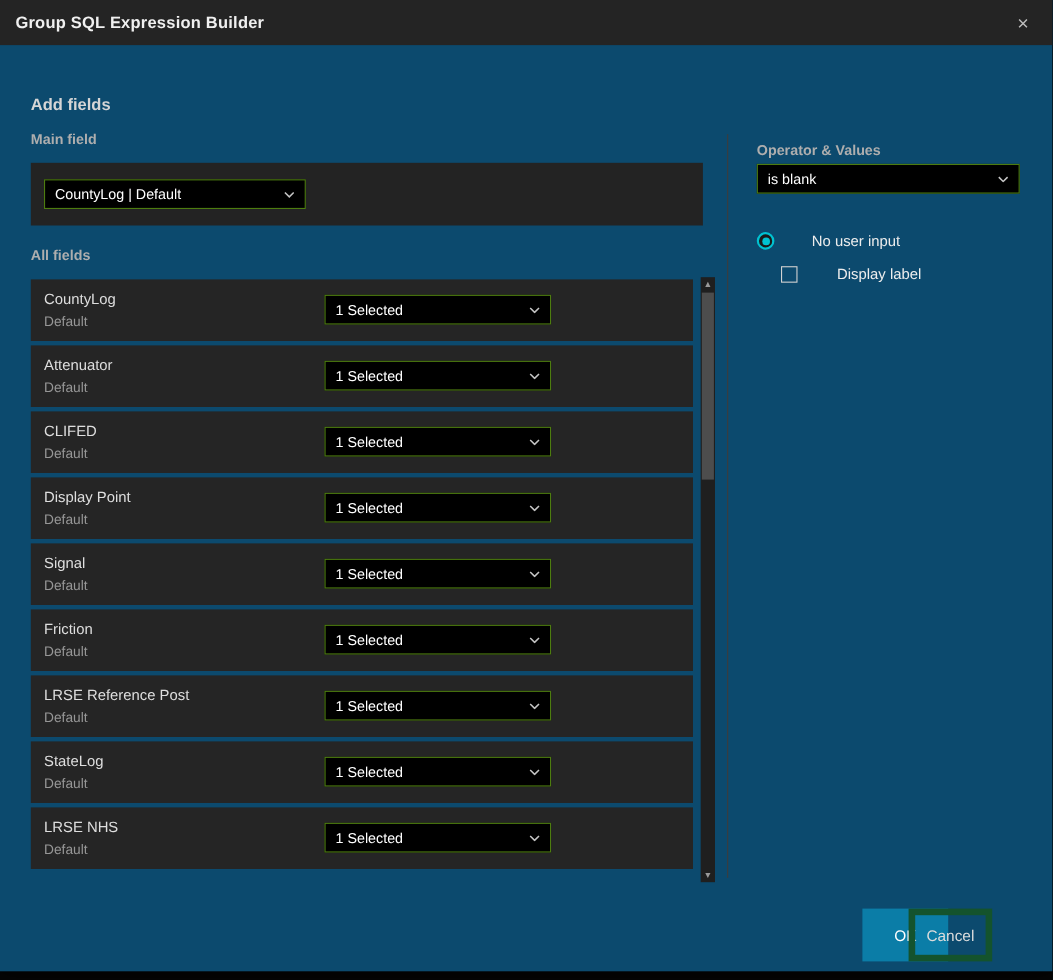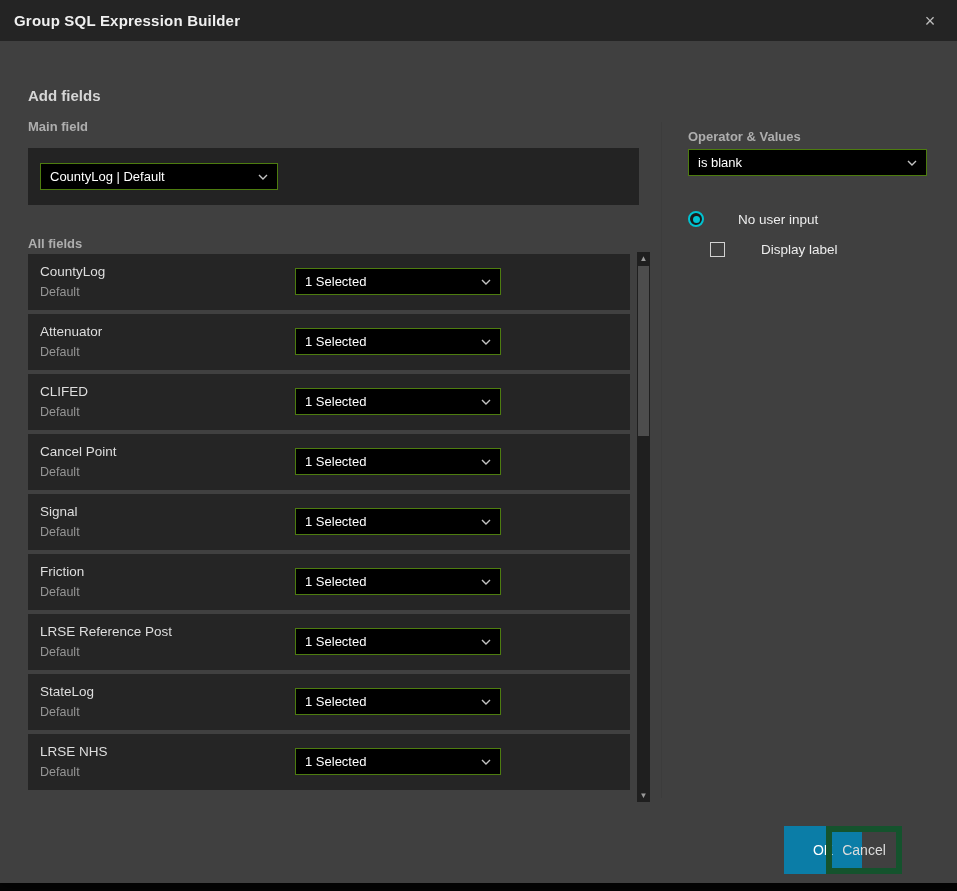--- a/index.html
+++ b/index.html
@@ -5,21 +5,21 @@
   * { box-sizing: border-box; margin: 0; padding: 0; }
   html,body { width: 957px; height: 891px; background: #050505; font-family: "Liberation Sans", sans-serif; }
   .screen { position: relative; width: 957px; height: 891px; overflow: hidden; background: #050505; }
 
   
   .bg-frag { position: absolute; top: 0; height: 8px; }
   .bg-frag.teal { background: #0d5560; border-bottom: 2px solid #1fb6c9; }
   .bg-frag.box { border: 1px solid #3a3a3a; background: #161616; }
 
   
-  .modal { position: absolute; left: 0; top: 8; width: 957px; height: 883px; background: #404040; box-shadow: 0 0 18px rgba(0,0,0,.8); }
+  .modal { position: absolute; left: 0; top: 8; width: 957px; height: 883px; background: #0c4a6e; box-shadow: 0 0 18px rgba(0,0,0,.8); }
   .modal-header { position: absolute; left: 0; top: 0; width: 957px; height: 41px; background: #242424; display: flex; align-items: center; padding: 0 14px; }
   .modal-title { font-size: 15px; font-weight: bold; color: #f0f0f0; letter-spacing: .2px; }
   .close-btn { margin-left: auto; width: 26px; height: 26px; background: none; border: none; color: #bdbdbd; font-size: 18px; line-height: 26px; cursor: pointer; }
 
   .section-heading { position: absolute; font-size: 15px; font-weight: bold; color: #d6d6d6; }
   .sub-label { position: absolute; font-size: 13px; font-weight: bold; color: #aeaeae; }
 
   
   .dd { position: absolute; background: #000; border: 1px solid #4d7c0f; color: #fff; font-size: 13px; display: flex; align-items: center; justify-content: space-between; padding: 0 9px; cursor: pointer; }
   .dd .dd-left { display: flex; align-items: center; gap: 7px; overflow: hidden; white-space: nowrap; }
@@ -85,21 +85,21 @@
             <span>CountyLog | Default</span>
           </span>
         <span class="chev">
           <svg width="10" height="6" viewBox="0 0 10 6">
               <path d="M1 1 L5 5 L9 1" stroke="#c4c4c4" stroke-width="1.4" fill="none"></path>
             </svg>
         </span>
       </div>
     </div>
 
-    <div class="sub-label" style="left:28px; top:236px;text-align:center;">All fields</div>
+    <div class="sub-label" style="left:28px; top:224px;text-align:center;">All fields</div>
 
     <div class="field-list">
 
       <div class="field-row" style="top:0px;">
         <div class="row-name">CountyLog</div>
         <div class="row-sub">Default</div>
         <div class="dd row-dd">
           <span>1 Selected</span>
           <span class="chev">
               <svg width="10" height="6" viewBox="0 0 10 6">
@@ -129,21 +129,21 @@
           <span>1 Selected</span>
           <span class="chev">
               <svg width="10" height="6" viewBox="0 0 10 6">
                 <path d="M1 1 L5 5 L9 1" stroke="#c4c4c4" stroke-width="1.4" fill="none"></path>
               </svg>
             </span>
         </div>
       </div>
 
       <div class="field-row" style="top:180px;">
-        <div class="row-name">Cancel Point</div>
+        <div class="row-name">Display Point</div>
         <div class="row-sub">Default</div>
         <div class="dd row-dd">
           <span>1 Selected</span>
           <span class="chev">
               <svg width="10" height="6" viewBox="0 0 10 6">
                 <path d="M1 1 L5 5 L9 1" stroke="#c4c4c4" stroke-width="1.4" fill="none"></path>
               </svg>
             </span>
         </div>
       </div>

